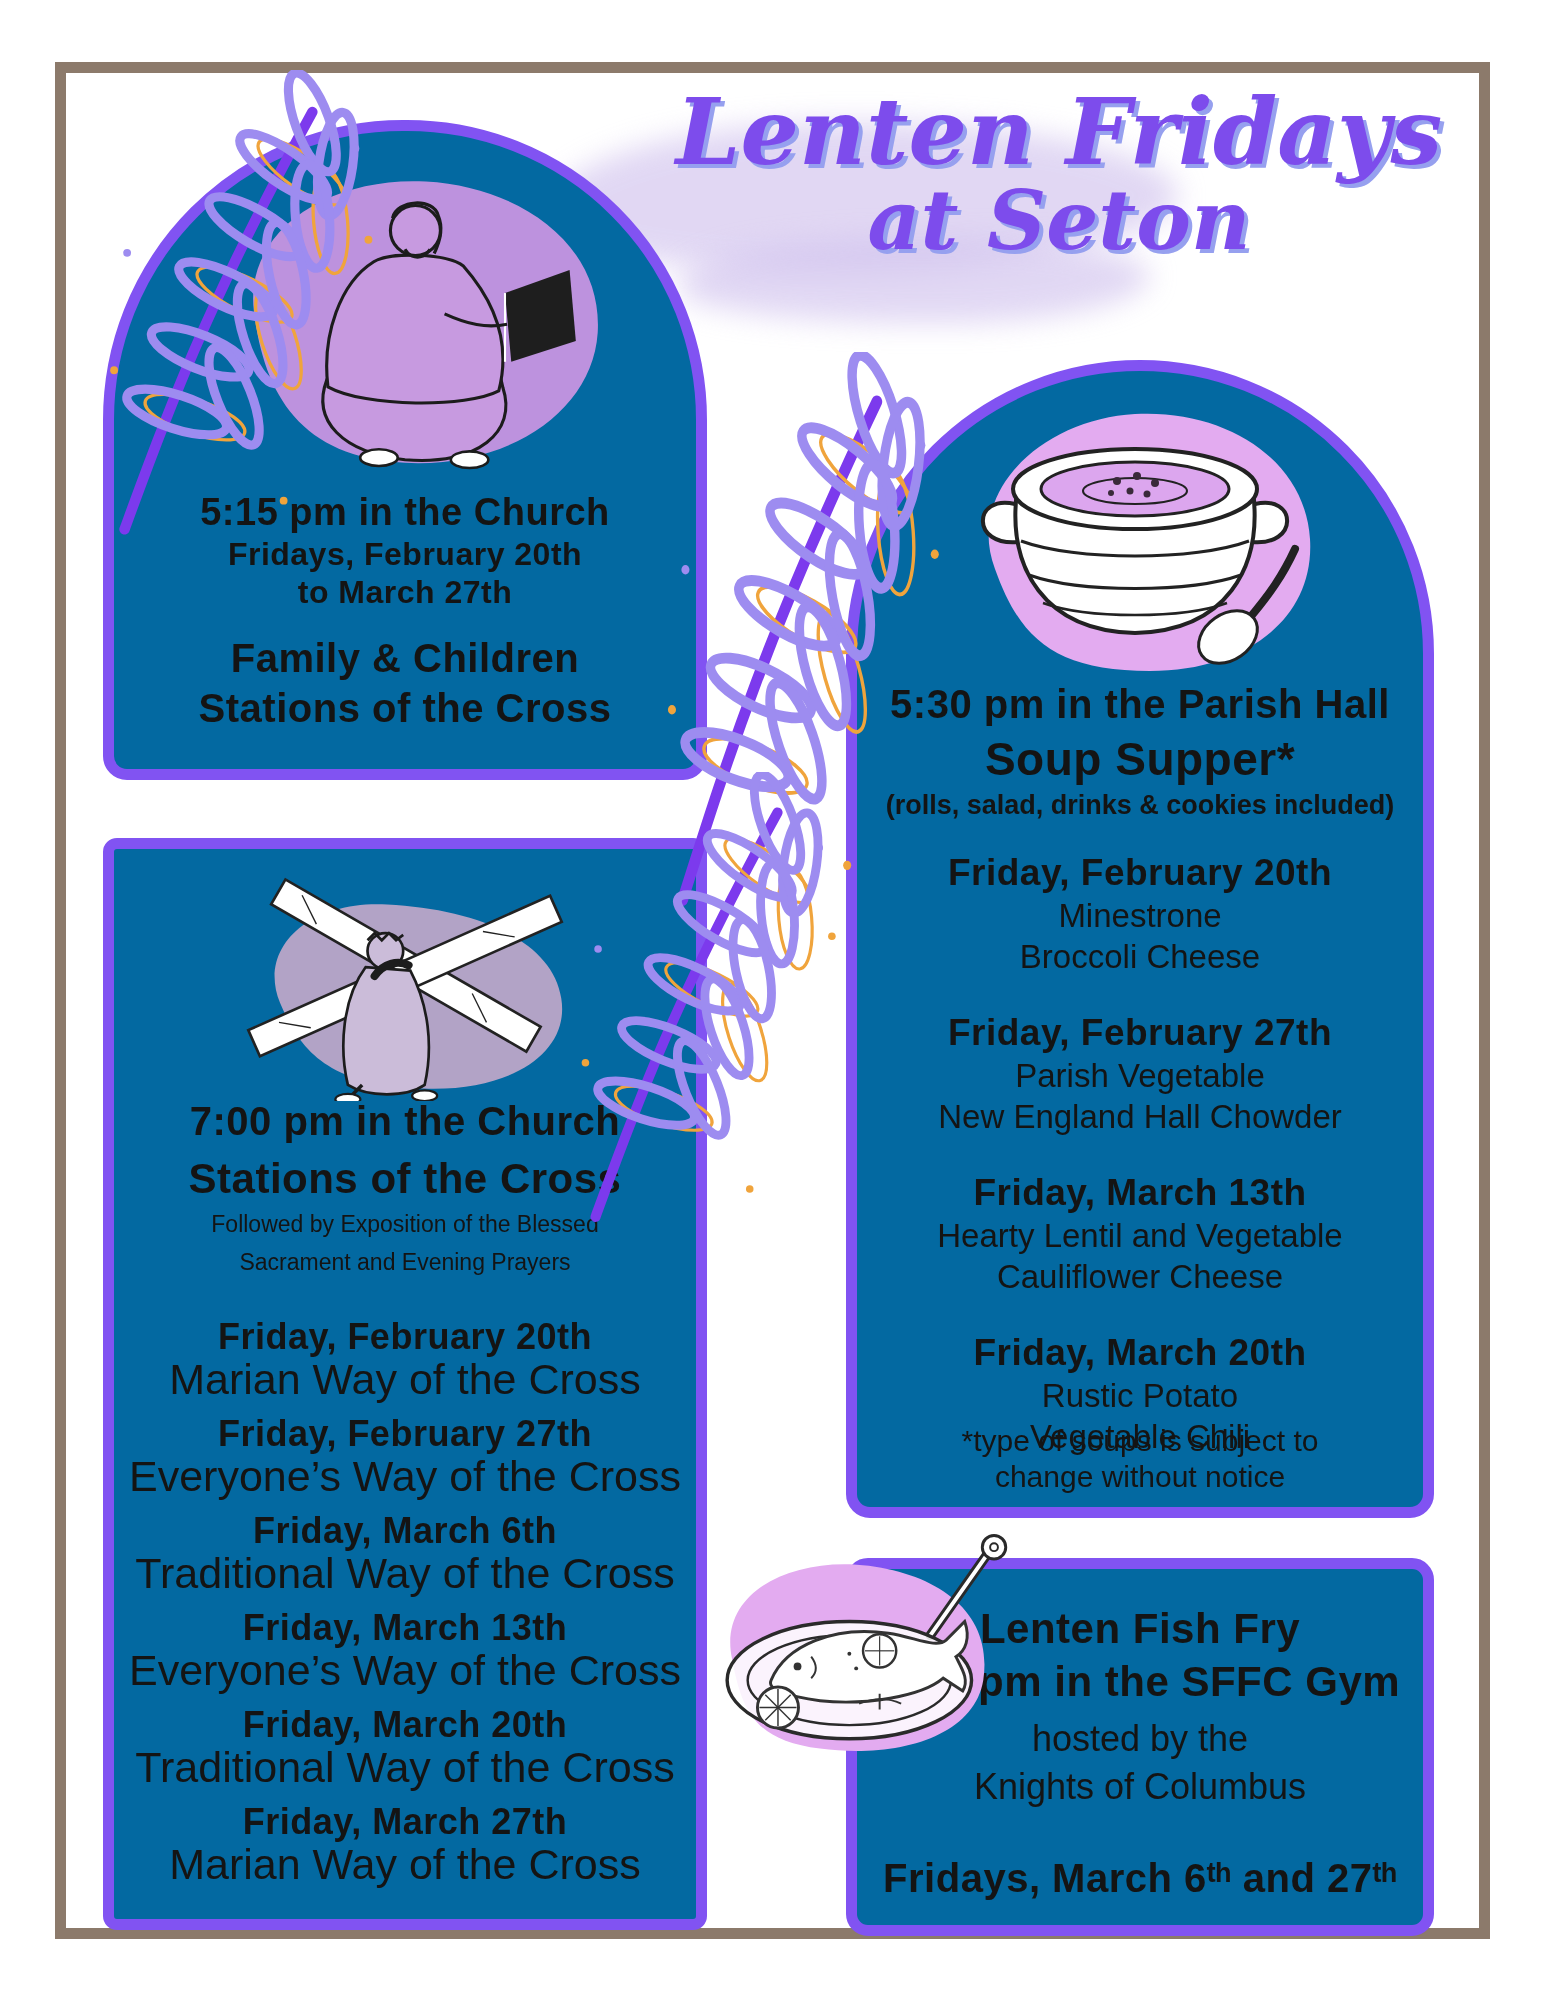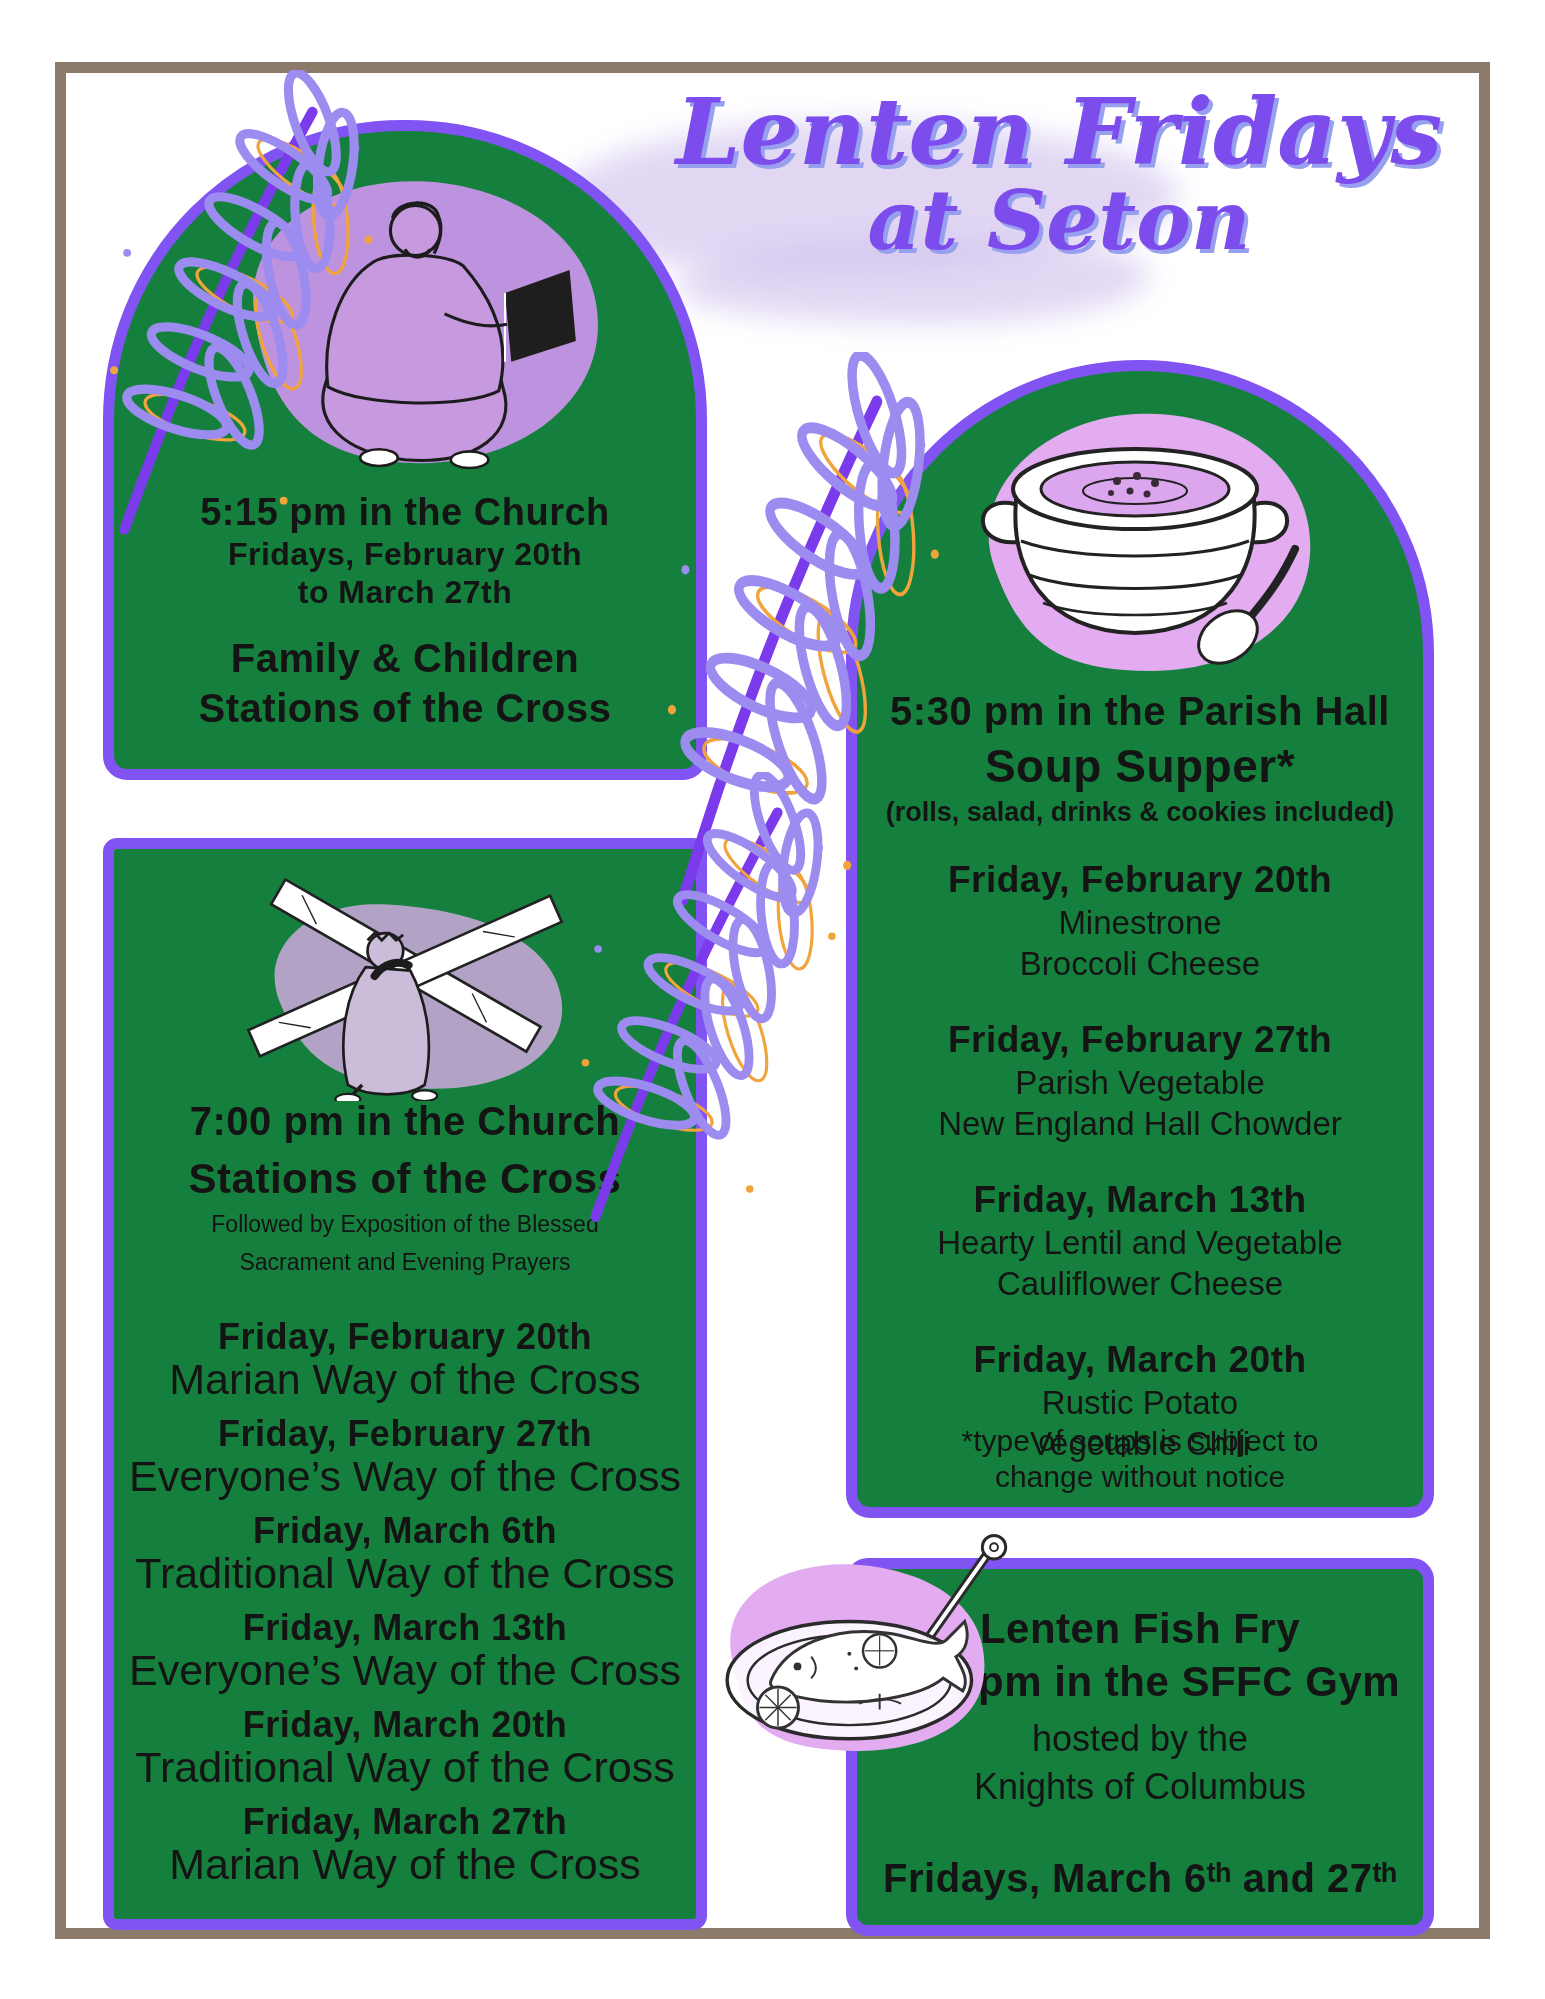--- a/index.html
+++ b/index.html
@@ -22,40 +22,40 @@
   .frame{position:absolute;left:55px;top:62px;width:1435px;height:1877px;
          border:11px solid var(--frame-brown);box-sizing:border-box;z-index:0;}
   .wash{position:absolute;background:var(--wash-lavender);opacity:.62;filter:blur(14px);z-index:1;}
   .wash.w1{left:548px;top:122px;width:630px;height:150px;border-radius:48% 52% 58% 42%/62% 50% 52% 38%;}
   .wash.w2{left:680px;top:238px;width:470px;height:85px;border-radius:52% 48% 45% 55%/55% 45% 60% 40%;}
   .title{position:absolute;left:614px;top:84px;width:890px;text-align:center;z-index:3;
          font-family:"DejaVu Serif",serif;font-style:italic;font-weight:700;
          color:var(--title-purple);text-shadow:4px 4px 0 var(--title-shadow);line-height:1.05;}
   .title .t1{font-size:92px;}
   .title .t2{font-size:82px;margin-top:-4px;}
-  .panel{position:absolute;border:11px solid var(--accent-purple);background:#15803d;
+  .panel{position:absolute;border:11px solid var(--accent-purple);background:#0369a1;
          box-sizing:border-box;text-align:center;z-index:2;}
   #panel-family{left:103px;top:120px;width:604px;height:660px;border-radius:300px 300px 24px 24px;}
   #panel-evening{left:103px;top:838px;width:604px;height:1092px;border-radius:14px;}
   #panel-soup{left:846px;top:360px;width:588px;height:1158px;border-radius:294px 294px 24px 24px;}
   #panel-fish{left:846px;top:1558px;width:588px;height:378px;border-radius:22px;}
   .illus{position:relative;width:100%;}
   .illus svg{display:block;margin:0 auto;}
   .deco{position:absolute;z-index:5;pointer-events:none;}
   .time-line{font-size:38px;font-weight:700;line-height:46px;margin-top:6px;letter-spacing:.5px;}
   .date-range{font-size:32px;font-weight:700;line-height:38px;letter-spacing:.5px;}
   .event-big{font-size:40px;font-weight:700;line-height:50px;margin-top:22px;letter-spacing:.5px;}
   #panel-evening .time-line{font-size:40px;line-height:48px;margin-top:8px;}
   .event-line{font-size:42px;font-weight:700;line-height:52px;margin-top:8px;letter-spacing:.5px;}
   .sub-line{font-size:23px;font-weight:400;line-height:38px;}
   .sched{margin-top:34px;}
   .sched-item{margin-bottom:13px;}
   .sched-date{font-size:36px;font-weight:700;line-height:44px;letter-spacing:.5px;}
   .sched-detail{font-size:43px;font-weight:400;line-height:40px;}
-  #panel-soup .time-line{font-size:40px;line-height:46px;margin-top:9px;}
+  #panel-soup .time-line{font-size:40px;line-height:46px;margin-top:2px;}
   .soup-title{font-size:46px;font-weight:700;line-height:56px;margin-top:4px;letter-spacing:.5px;}
   .soup-note{font-size:27px;font-weight:700;line-height:32px;margin-top:2px;}
   .soup-sched{margin-top:30px;}
   .soup-group{margin-bottom:34px;}
   .soup-date{font-size:37px;font-weight:700;line-height:44px;letter-spacing:.5px;}
   .soup-line{font-size:33px;font-weight:400;line-height:41px;}
   .disclaimer{position:absolute;left:0;bottom:12px;width:100%;font-size:30px;line-height:36px;font-weight:400;}
   .fish-title{font-size:42px;font-weight:700;line-height:52px;margin-top:34px;letter-spacing:.5px;}
   .fish-time{font-size:42px;font-weight:700;line-height:54px;letter-spacing:.5px;}
   .fish-host{font-size:36px;font-weight:400;line-height:48px;margin-top:6px;}

